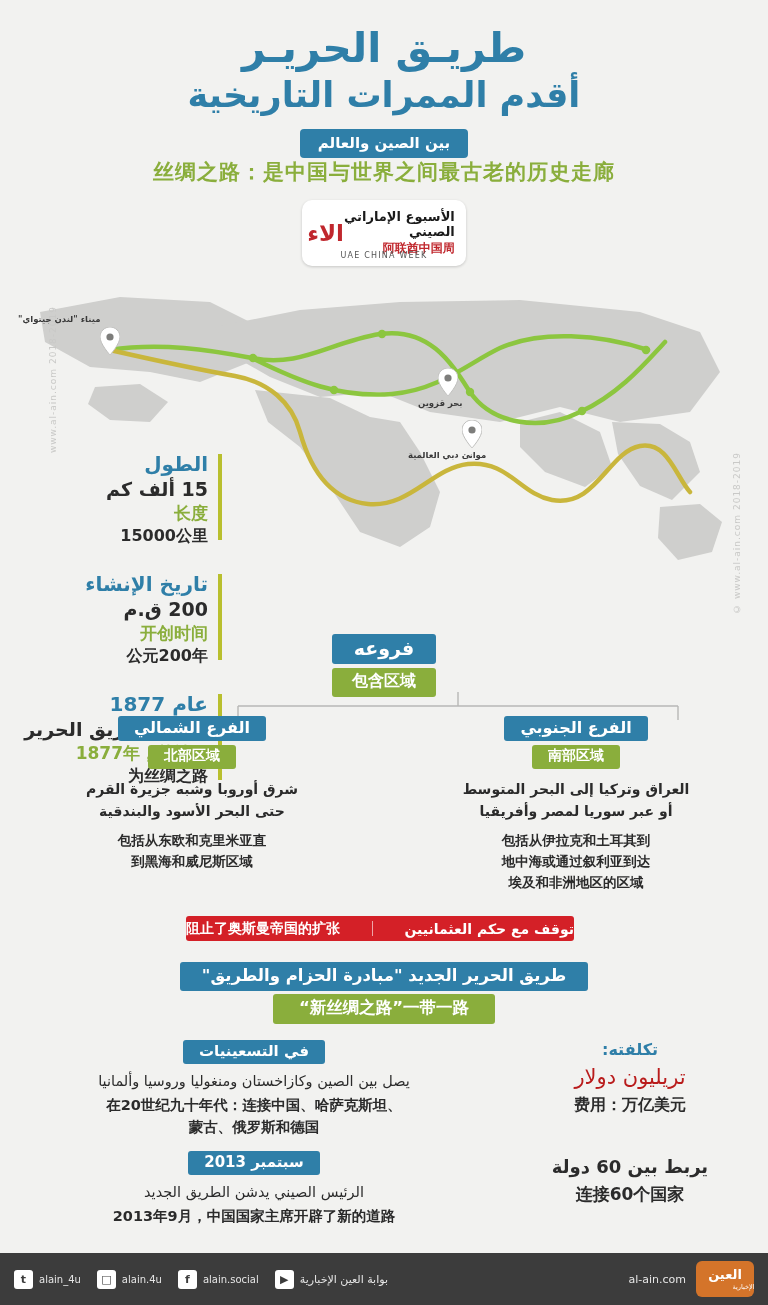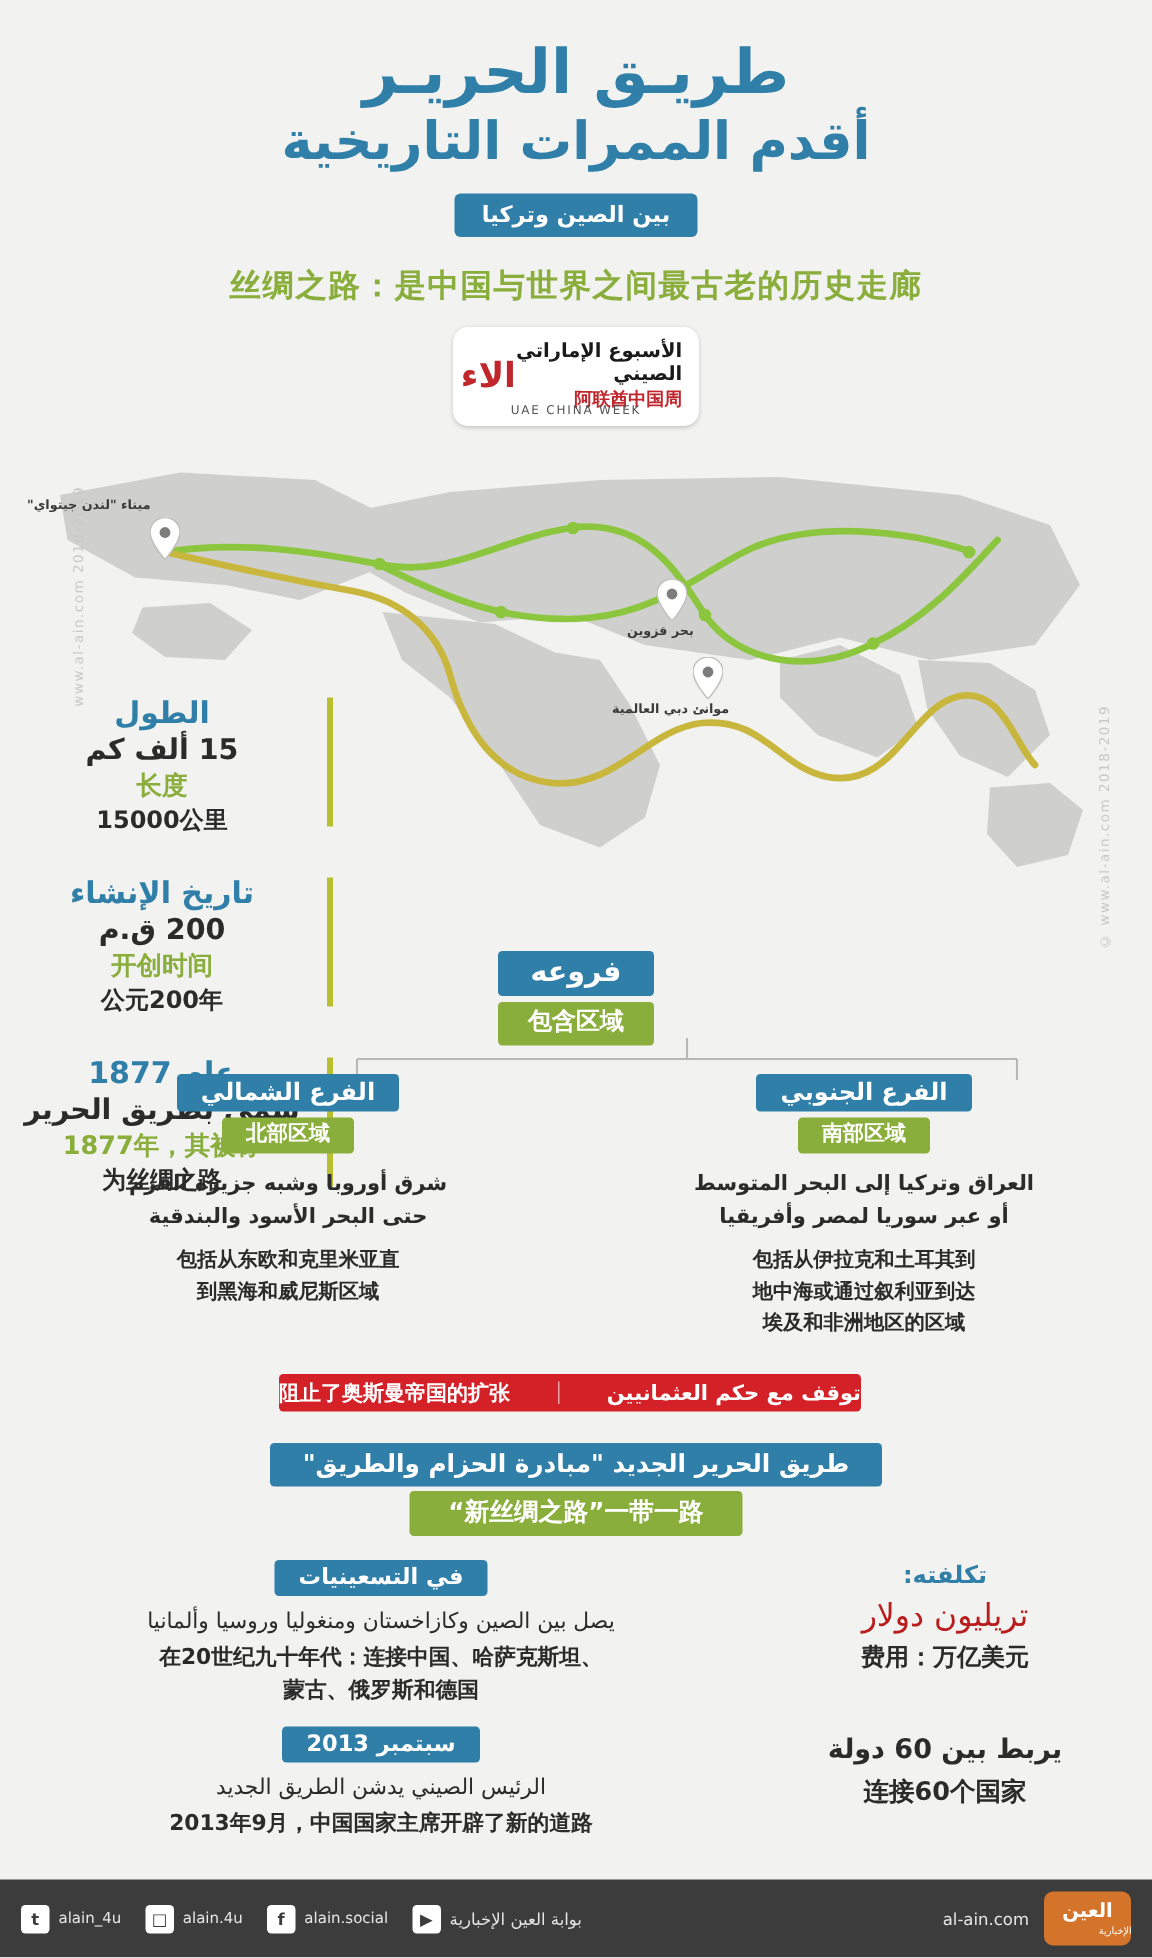--- a/index.html
+++ b/index.html
@@ -26,21 +26,21 @@
     font-size: 35px; font-weight: bold; color: #2f7fa8;
     margin-top: 4px; direction: rtl;
   }
   .pill-blue {
     display: inline-block; background: #2f7fa8; color: #ffffff;
     font-size: 15px; font-weight: bold; padding: 5px 18px 6px;
     border-radius: 4px; margin-top: 14px; direction: rtl;
   }
   .title-cn {
     font-size: 21px; font-weight: bold; color: #8aae3c;
-    margin-top: 18px; letter-spacing: 1px;
+    letter-spacing: 1px;
   }
 
   
   .logo-wrap {
     margin: 14px auto 0; width: 164px; height: 66px;
     background: #ffffff; border-radius: 10px;
     box-shadow: 0 1px 3px rgba(0,0,0,.18);
     display: flex; align-items: center; justify-content: center;
     position: relative;
   }
@@ -64,21 +64,21 @@
   .pin-label {
     position: absolute; font-size: 8.5px; color: #3a3a3a; direction: rtl;
     white-space: nowrap; font-weight: bold;
   }
   .watermark {
     position: absolute; font-size: 9px; color: #c9c9c7; letter-spacing: 1px;
     writing-mode: vertical-rl; transform: rotate(180deg);
   }
 
   
-  .stats { position: absolute; top: 463px; right: 560px; width: 200px; text-align: center; direction: rtl; }
+  .stats { position: absolute; top: 452px; right: 560px; width: 200px; text-align: right; direction: rtl; }
   .stat { position: relative; padding-right: 0; margin-bottom: 26px; }
   .stat .bar {
     position: absolute; right: -14px; top: 2px; width: 4px; height: 86px; background: #b9bf2e;
   }
   .stat-t1 { font-size: 20px; font-weight: bold; color: #2f7fa8; line-height: 1.25; }
   .stat-t2 { font-size: 19px; font-weight: bold; color: #2b2b2b; line-height: 1.3; }
   .stat-t3 { font-size: 17px; font-weight: bold; color: #8aae3c; line-height: 1.35; }
   .stat-t4 { font-size: 16px; font-weight: bold; color: #2b2b2b; line-height: 1.35; }
 
   
@@ -172,21 +172,21 @@
   .foot-logo .l2 { font-size: 6.5px; margin-top: 2px; margin-left: 37px; }
 </style>
 </head>
 <body>
 
 <div class="page">
 
   <div class="header">
     <div class="title-main">طريـق الحريـر</div>
     <div class="title-sub">أقدم الممرات التاريخية</div>
-    <div class="pill-blue">بين الصين وتركيا</div>
+    <div class="pill-blue">بين الصين والعالم</div>
     <div class="title-cn">丝绸之路：是中国与世界之间最古老的历史走廊</div>
   </div>
 
   <div class="logo-wrap">
     <div class="logo-cal">الاء</div>
     <div class="logo-txt">
       <div class="logo-ar">الأسبوع الإماراتي</div>
       <div class="logo-ar red">الصيني</div>
       <div class="logo-cn">阿联酋中国周</div>
     </div>

